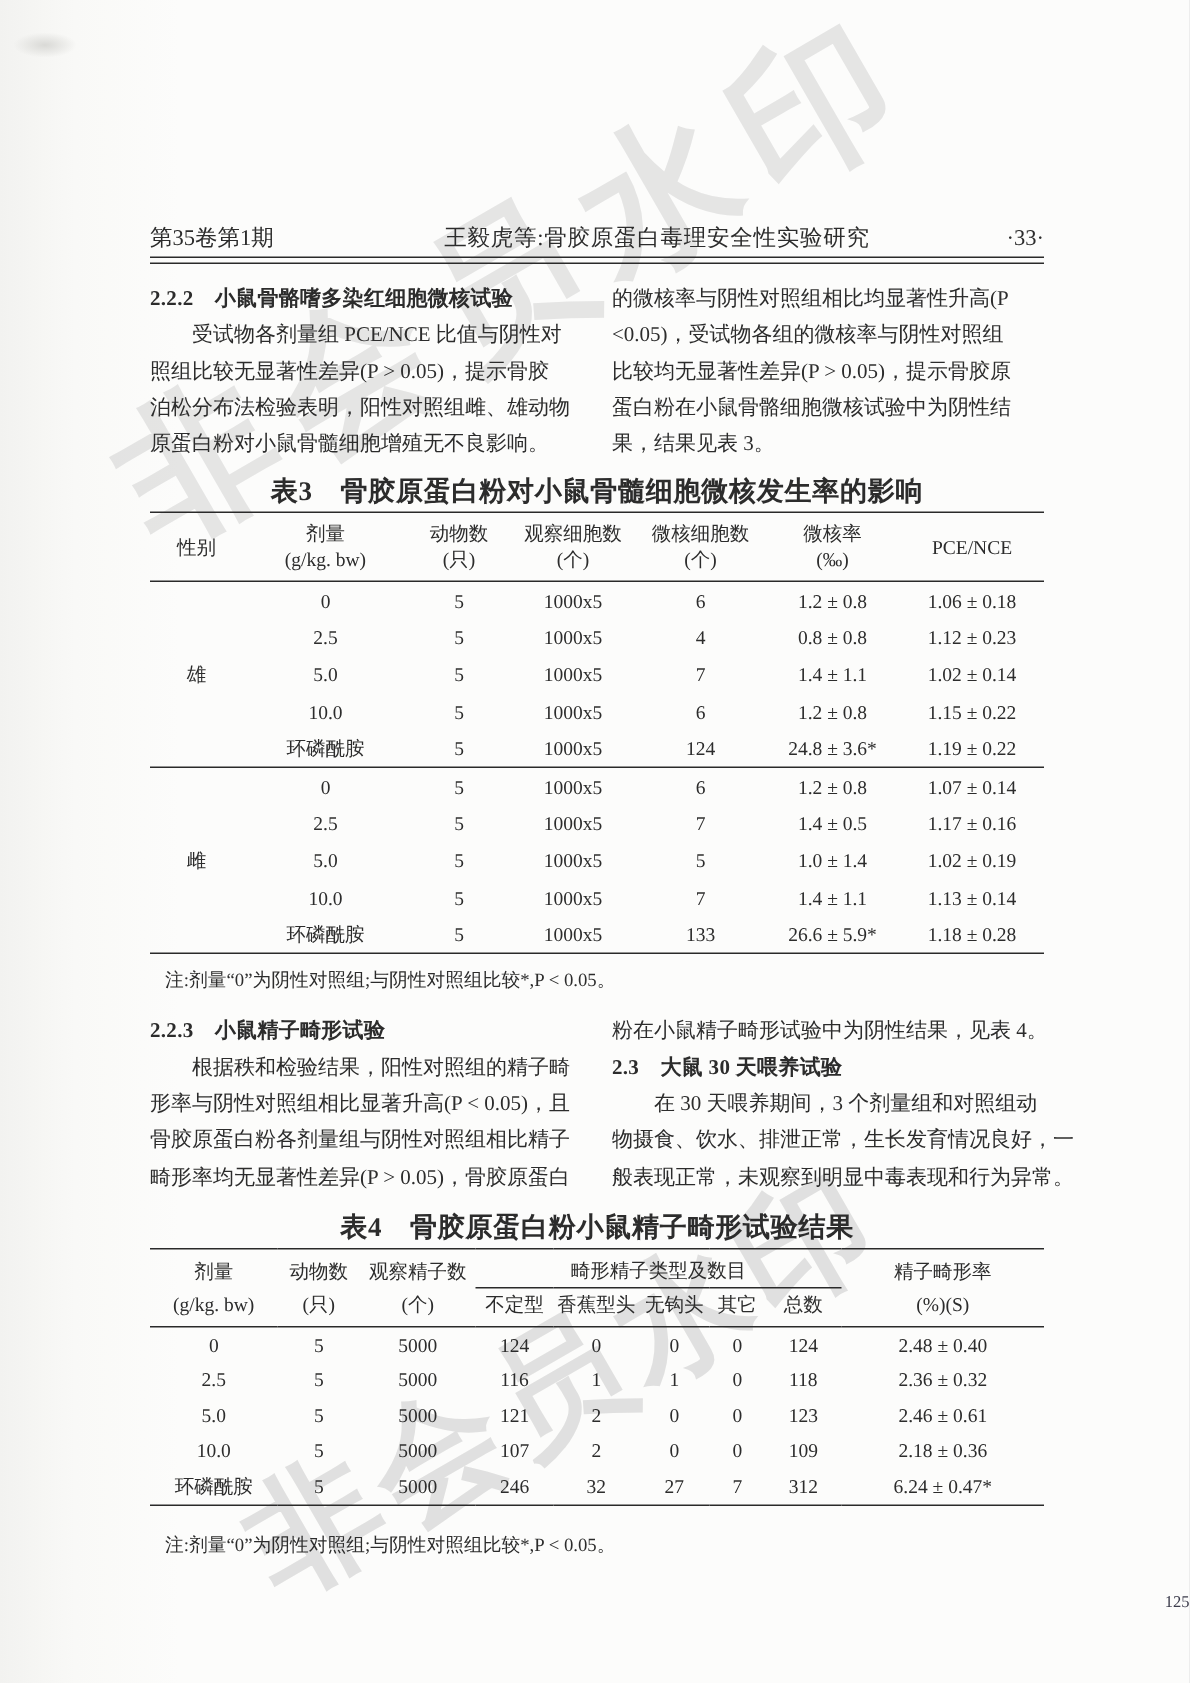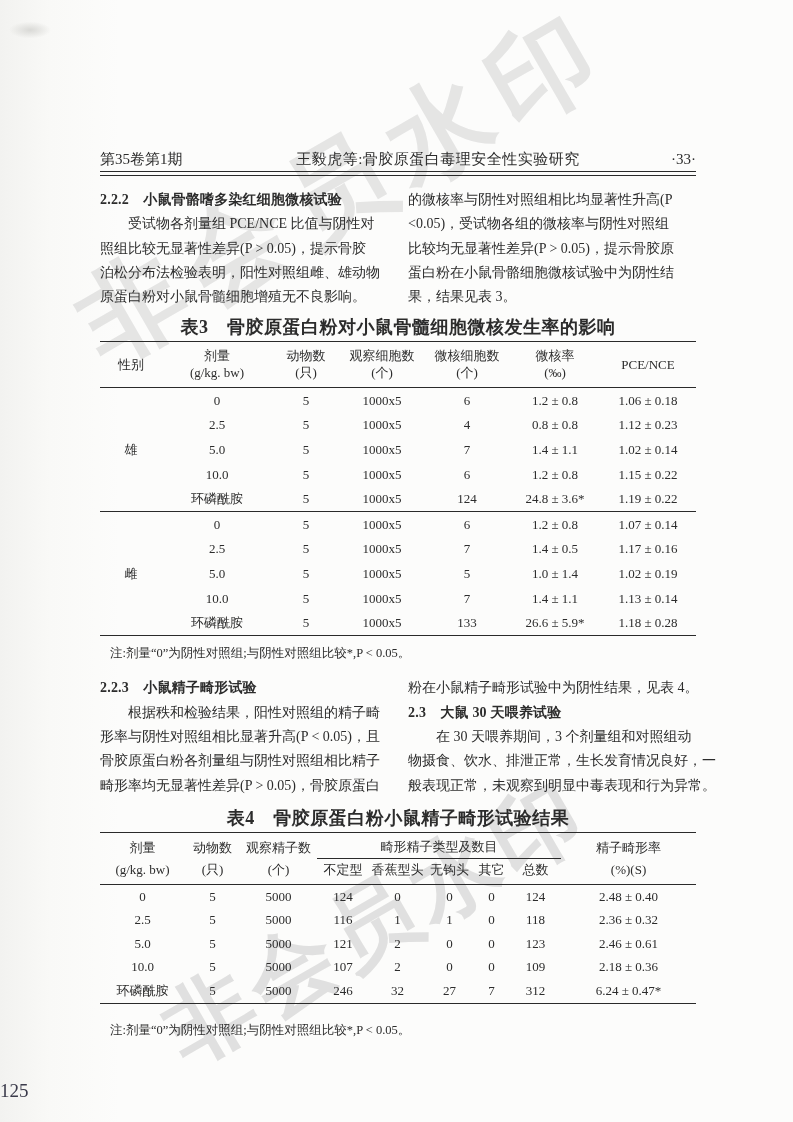--- a/index.html
+++ b/index.html
@@ -62,22 +62,22 @@
   .t4 tbody td{height:23.6px;}
   tr.grp-split td{border-top:1px solid #2a2a2a;}
   .t4 thead th{border-bottom:1px solid #2a2a2a;}
   .t4 thead tr.r1 th{border-bottom:none;padding:5px 0 1px;}
   .t4 thead tr.r1 th.grp{border-bottom:1px solid #2a2a2a;padding-bottom:3px;}
   .t4 thead tr.r2 th{padding:2px 0 6px;}
   .tbl-note{font-size:12.5px;line-height:17px;margin:9px 0 0 10px;}
   .note4{margin-top:18px;}
   
   .pfooter{
-    position:absolute;left:0;right:0;bottom:20px;
-    text-align:left;font-size:19px;color:#3a3a4a;z-index:1;
+    position:absolute;left:0;right:0;bottom:48px;
+    text-align:right;font-size:11px;color:#3a3a4a;z-index:1;
   }
 </style>
 </head>
 <body>
 
 <div class="page">
 
   <div class="wm wm-top">非会员水印</div>
   <div class="wm wm-bottom">非会员水印</div>
 

